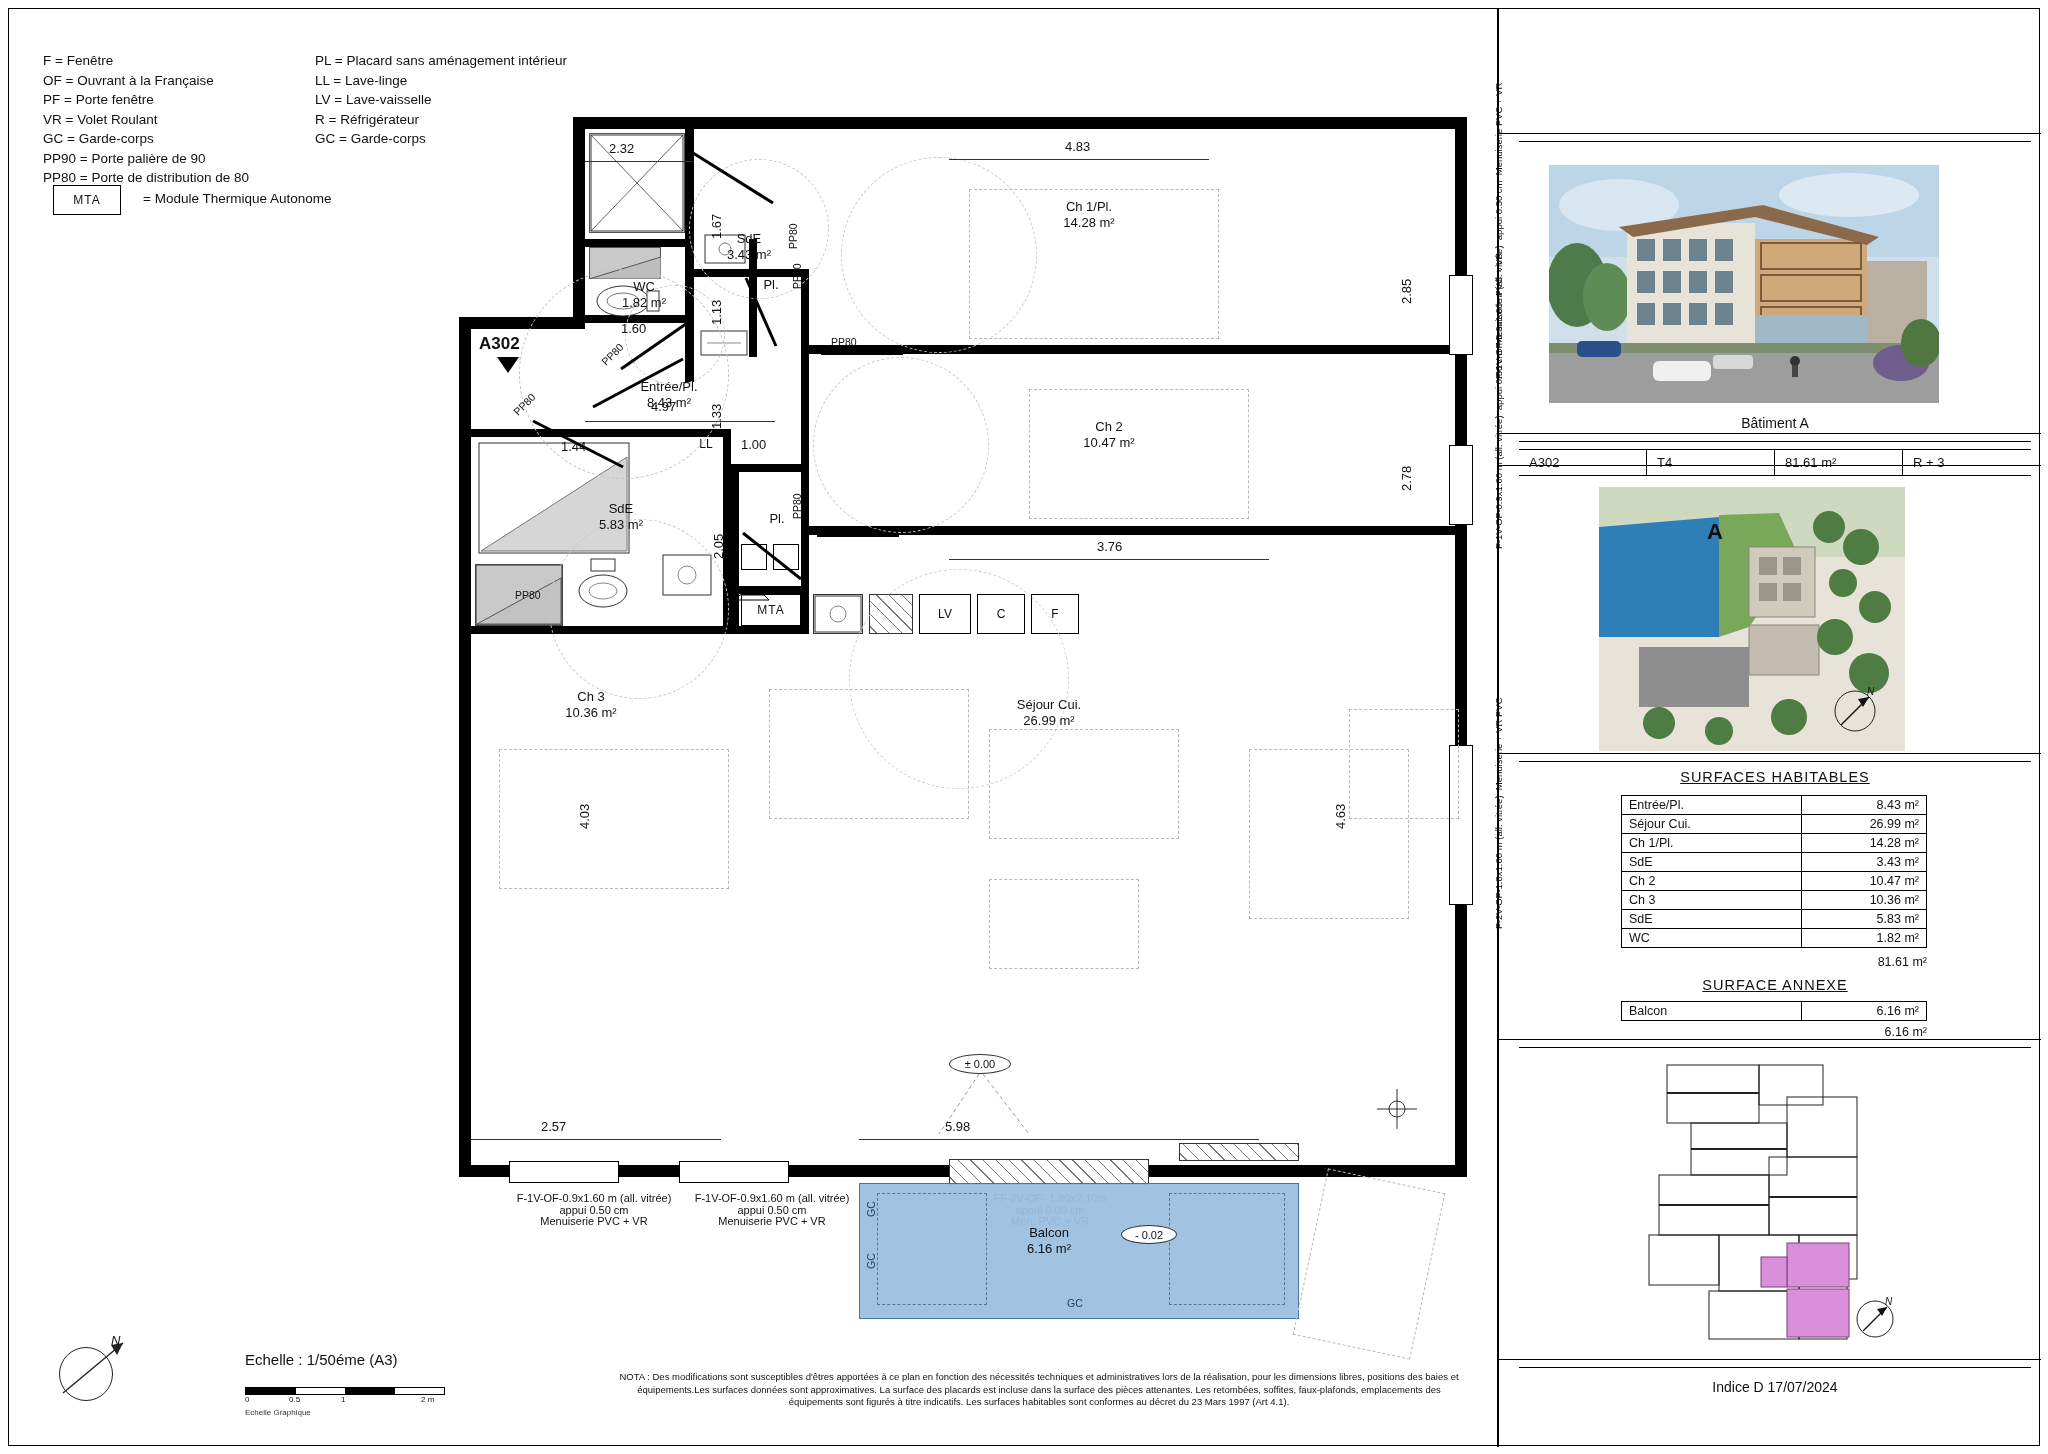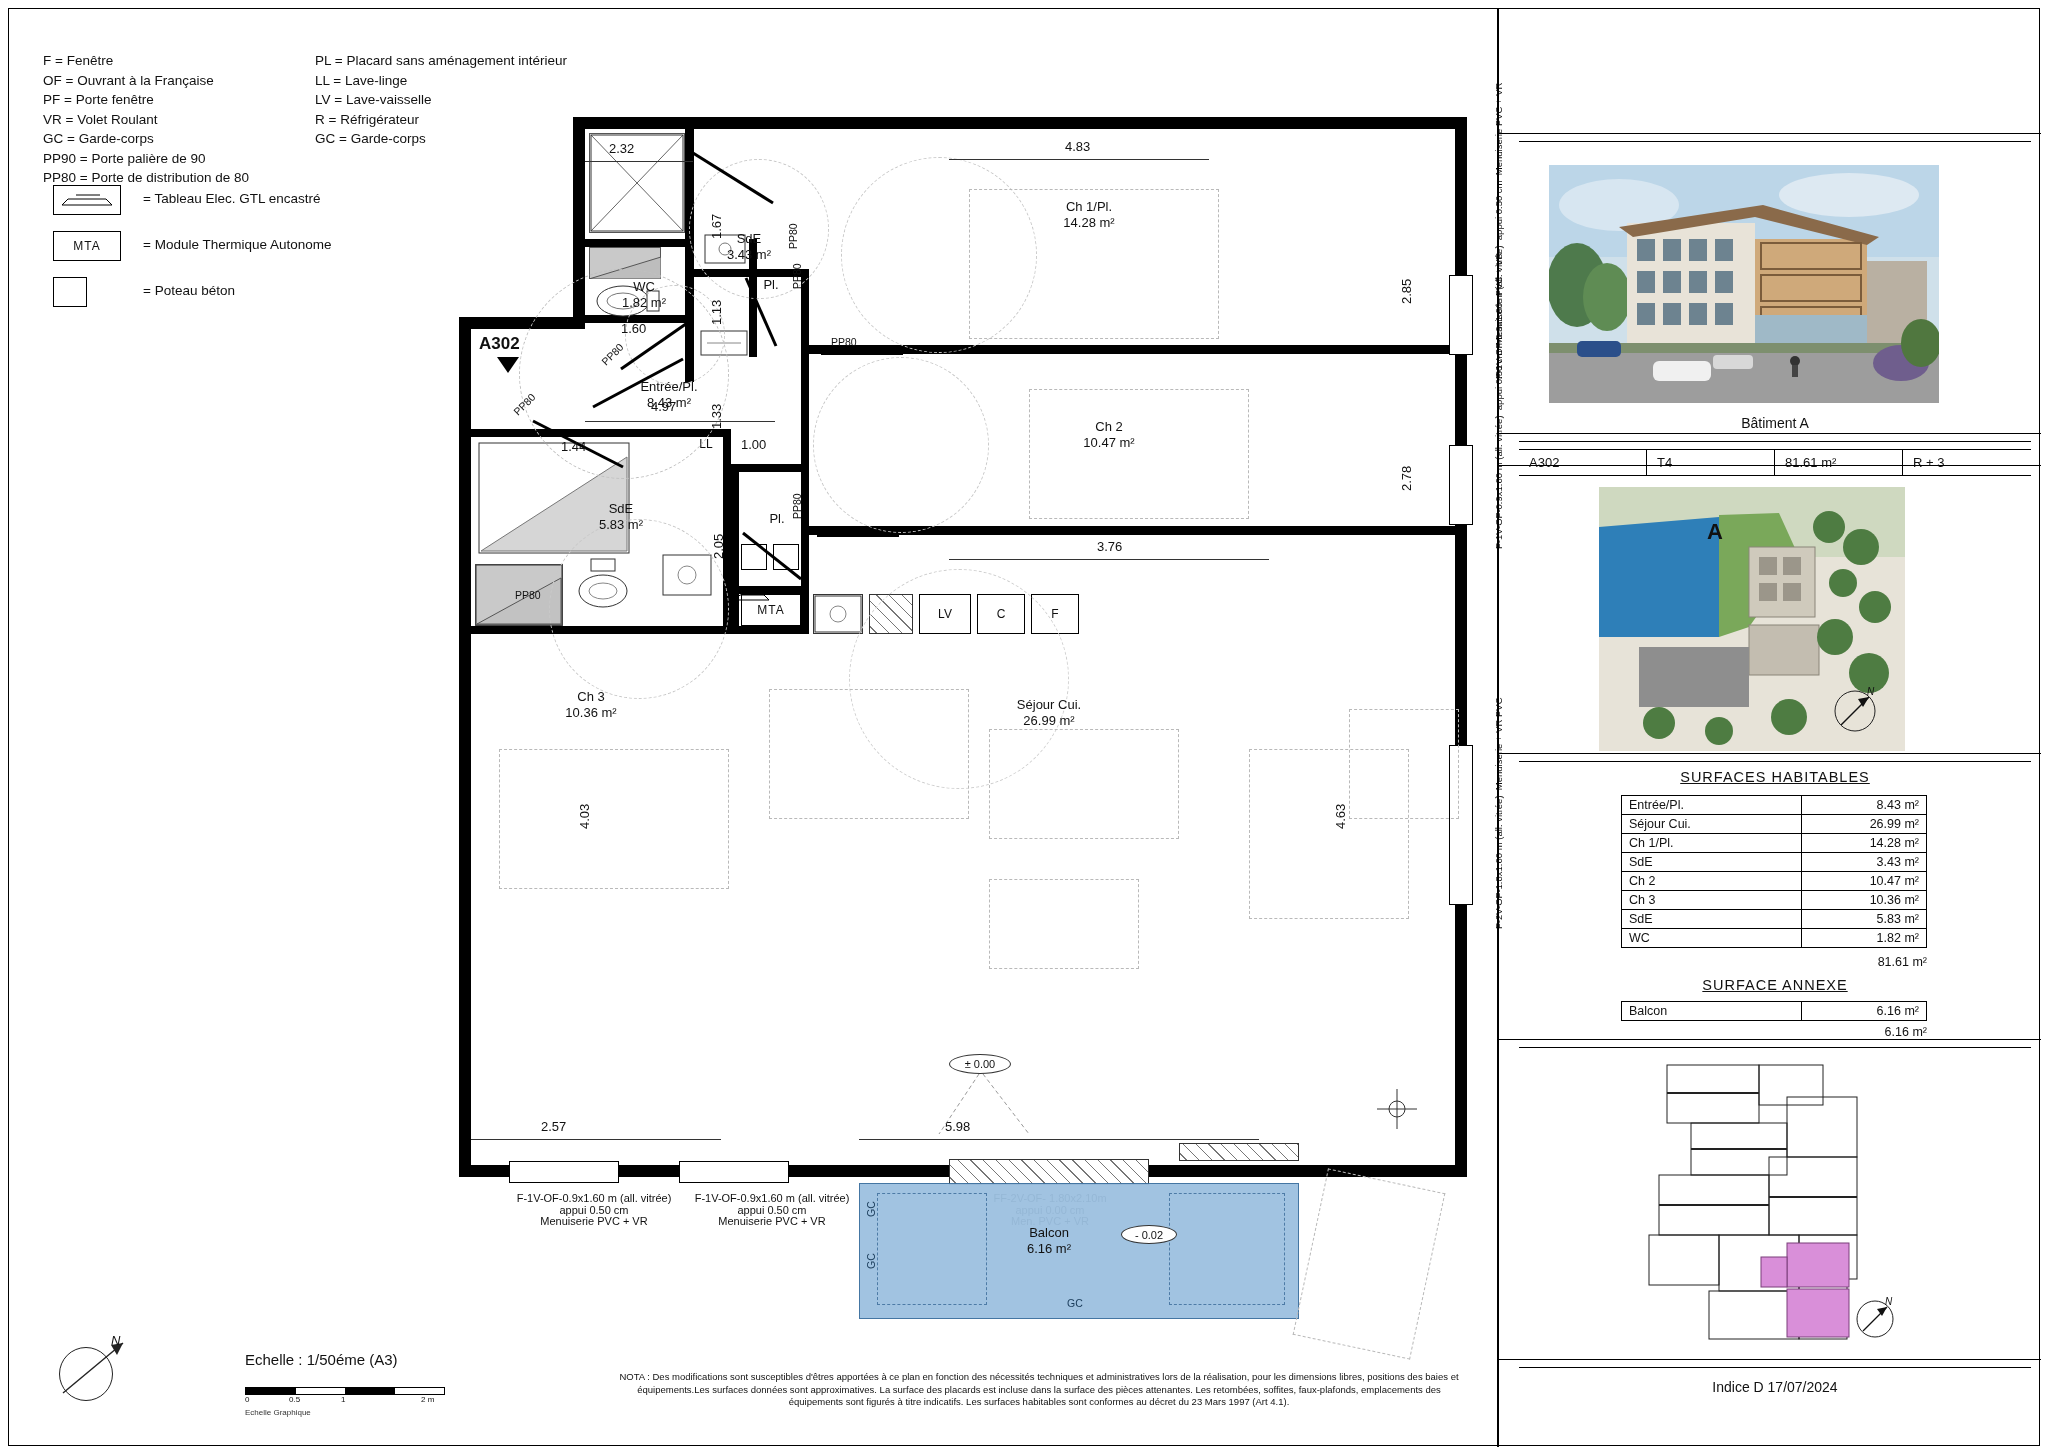--- a/index.html
+++ b/index.html
@@ -110,38 +110,22 @@
         <div>LL = Lave-linge</div>
         <div>LV = Lave-vaisselle</div>
         <div>R = Réfrigérateur</div>
         <div>GC = Garde-corps</div>
       </div>
     </div>
   </div>
 
   <div class="legend-rows">
     <div class="lrow">
-      <div class="sym sym-gtl">
-        <svg width="66" height="28" viewBox="0 0 66 28">
-          <line x1="8" y1="19" x2="58" y2="19" stroke="#000" stroke-width="1"></line>
-          <line x1="14" y1="13" x2="52" y2="13" stroke="#000" stroke-width="1"></line>
-          <line x1="14" y1="13" x2="8" y2="19" stroke="#000" stroke-width="1"></line>
-          <line x1="52" y1="13" x2="58" y2="19" stroke="#000" stroke-width="1"></line>
-          <line x1="22" y1="9" x2="46" y2="9" stroke="#000" stroke-width="1"></line>
-        </svg>
-      </div>
-      <div class="txt">= Tableau Elec. GTL encastré</div>
-    </div>
-    <div class="lrow">
       <div class="sym sym-mta">MTA</div>
       <div class="txt">= Module Thermique Autonome</div>
-    </div>
-    <div class="lrow">
-      <div class="sym sym-poteau"></div>
-      <div class="txt">= Poteau béton</div>
     </div>
   </div>
 
   <div class="plan">
 
     <div class="wall" style="left:184px;top:28px;width:894px;height:12px;"></div>
     <div class="wall" style="left:1066px;top:28px;width:12px;height:1060px;"></div>
     <div class="wall" style="left:70px;top:1076px;width:1008px;height:12px;"></div>
     <div class="wall" style="left:184px;top:28px;width:12px;height:200px;"></div>
     <div class="wall" style="left:70px;top:228px;width:126px;height:12px;"></div>

